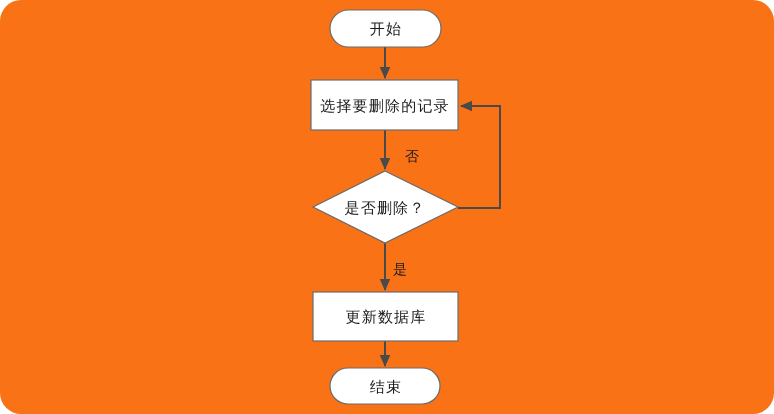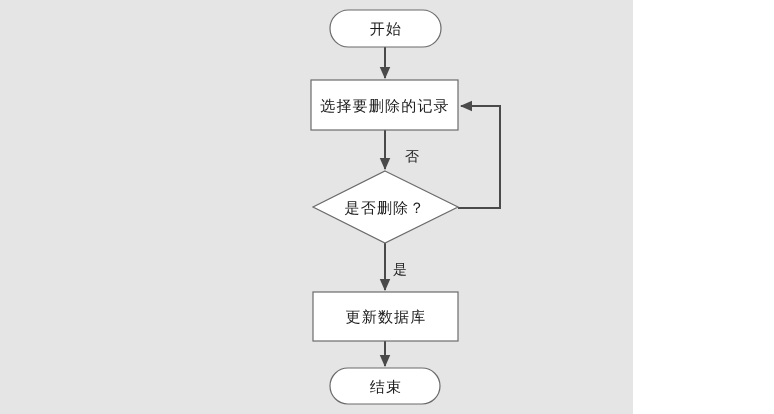--- a/index.html
+++ b/index.html
@@ -9,23 +9,24 @@
     background: #ffffff;
   }
   body {
     width: 774px;
     height: 414px;
     overflow: hidden;
     font-family: "DejaVu Sans", "Liberation Sans", sans-serif;
   }
   #flow-root {
     position: relative;
-    width: 633px;
+    width: 774px;
     height: 414px;
-    background: #e5e5e5;
+    background: #f97316;
+    border-radius: 21px;
   }
   #flow-svg {
     position: absolute;
     left: 0;
     top: 0;
     width: 774px;
     height: 414px;
     display: block;
   }
   .node-text {

